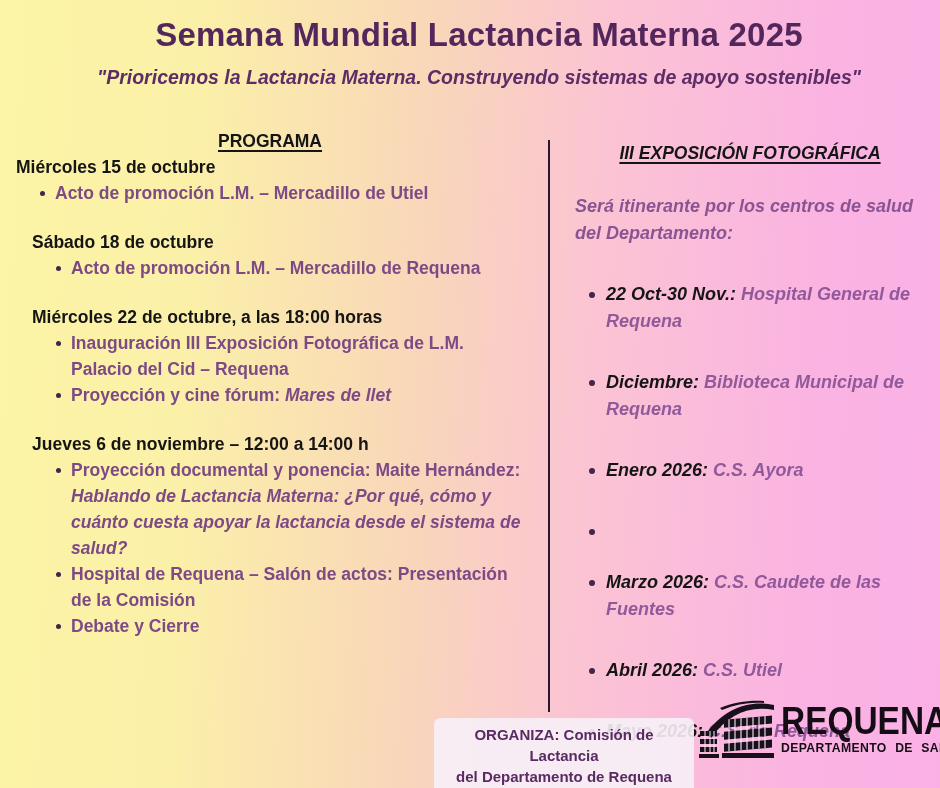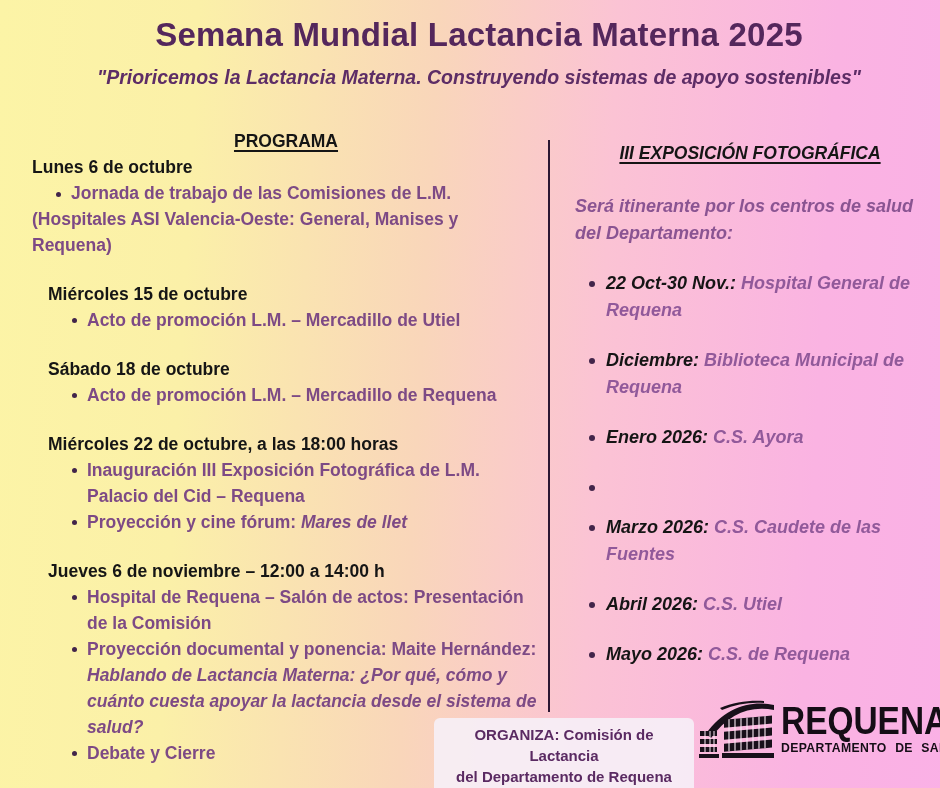--- a/index.html
+++ b/index.html
@@ -21,21 +21,21 @@
   .subtitle {
     position:absolute; top:66px; left:0; width:100%;
     text-align:center; font-size:19.5px; font-style:italic; color:#5d2d66;
   }
   .col-heading {
     font-size:17.5px; color:#151515; text-align:center;
     text-decoration:underline; text-decoration-thickness:2px; text-underline-offset:3px;
   }
   
   .col-left {
-    position:absolute; left:32px; top:128px; width:508px;
+    position:absolute; left:16px; top:128px; width:508px;
     font-size:17.5px; line-height:26px; color:#7d4a85;
   }
   .event-date { color:#151515; }
   .event + .event { margin-top:23px;margin-left:16px; }
   .item { display:flex; }
   .dot {
     flex:none; width:5px; height:5px; border-radius:50%;
     background:#42254a; margin:11px 10px 0 24px;
   }
   .item--flat { display:block; }
@@ -46,21 +46,21 @@
     position:absolute; left:548px; top:140px;
     width:2px; height:572px; background:#2c1733;
   }
   
   .col-right {
     position:absolute; left:575px; top:140px; width:350px;
     font-size:18px; line-height:27px; color:#8a5492;font-style:italic;
   }
   .intro { margin-top:26px; }
   .sched { margin-top:2px; }
-  .sched-item { display:flex; margin-top:23px; }
+  .sched-item { display:flex; margin-top:34px; }
   .dot-r {
     flex:none; width:6px; height:6px; border-radius:50%;
     background:#42254a; margin:11px 11px 0 14px;
   }
   .sch-date { color:#151515; }
   .sch-loc { color:#91599a; }
   
   .organiza {
     position:absolute; left:434px; top:718px; width:248px;
     background:rgba(246,240,247,.9); border-radius:6px;
@@ -87,24 +87,20 @@
 <body>
 
 <div class="poster">
 
   <div class="title">Semana Mundial Lactancia Materna 2025</div>
   <div class="subtitle">"Prioricemos la Lactancia Materna. Construyendo sistemas de apoyo sostenibles"</div>
 
   <div class="col-left">
     <div class="col-heading">PROGRAMA</div>
 
-    <div class="event">
-      <div class="event-date">Lunes 6 de octubre</div>
-      <div class="item item--flat"><span class="dot"></span><span class="item-text">Jornada de trabajo de las Comisiones de L.M. (Hospitales ASI Valencia-Oeste: General, Manises y Requena)</span></div>
-    </div>
 
     <div class="event">
       <div class="event-date">Miércoles 15 de octubre</div>
       <div class="item">
           <span class="dot"></span>
           <span class="item-text">Acto de promoción L.M. – Mercadillo de Utiel</span>
         </div>
     </div>
 
     <div class="event">
@@ -124,25 +120,25 @@
       <div class="item">
           <span class="dot"></span>
           <span class="item-text"><span>Proyección y cine fórum: </span><i>Mares de llet</i></span>
         </div>
     </div>
 
     <div class="event">
       <div class="event-date">Jueves 6 de noviembre – 12:00 a 14:00 h</div>
       <div class="item">
           <span class="dot"></span>
+          <span class="item-text"><span>Proyección documental y ponencia: Maite Hernández: </span><i>Hablando de Lactancia Materna:  ¿Por qué, cómo y cuánto cuesta apoyar la lactancia desde el sistema de salud?</i></span>
+        </div>
+      <div class="item">
+          <span class="dot"></span>
           <span class="item-text"><span>Hospital de Requena – Salón de actos: Presentación de la Comisión</span></span>
-        </div>
-      <div class="item">
-          <span class="dot"></span>
-          <span class="item-text"><span>Proyección documental y ponencia: Maite Hernández: </span><i>Hablando de Lactancia Materna:  ¿Por qué, cómo y cuánto cuesta apoyar la lactancia desde el sistema de salud?</i></span>
         </div>
       <div class="item">
           <span class="dot"></span>
           <span class="item-text">Debate y Cierre</span>
         </div>
     </div>
   </div>
 
   <div class="divider"></div>
 

